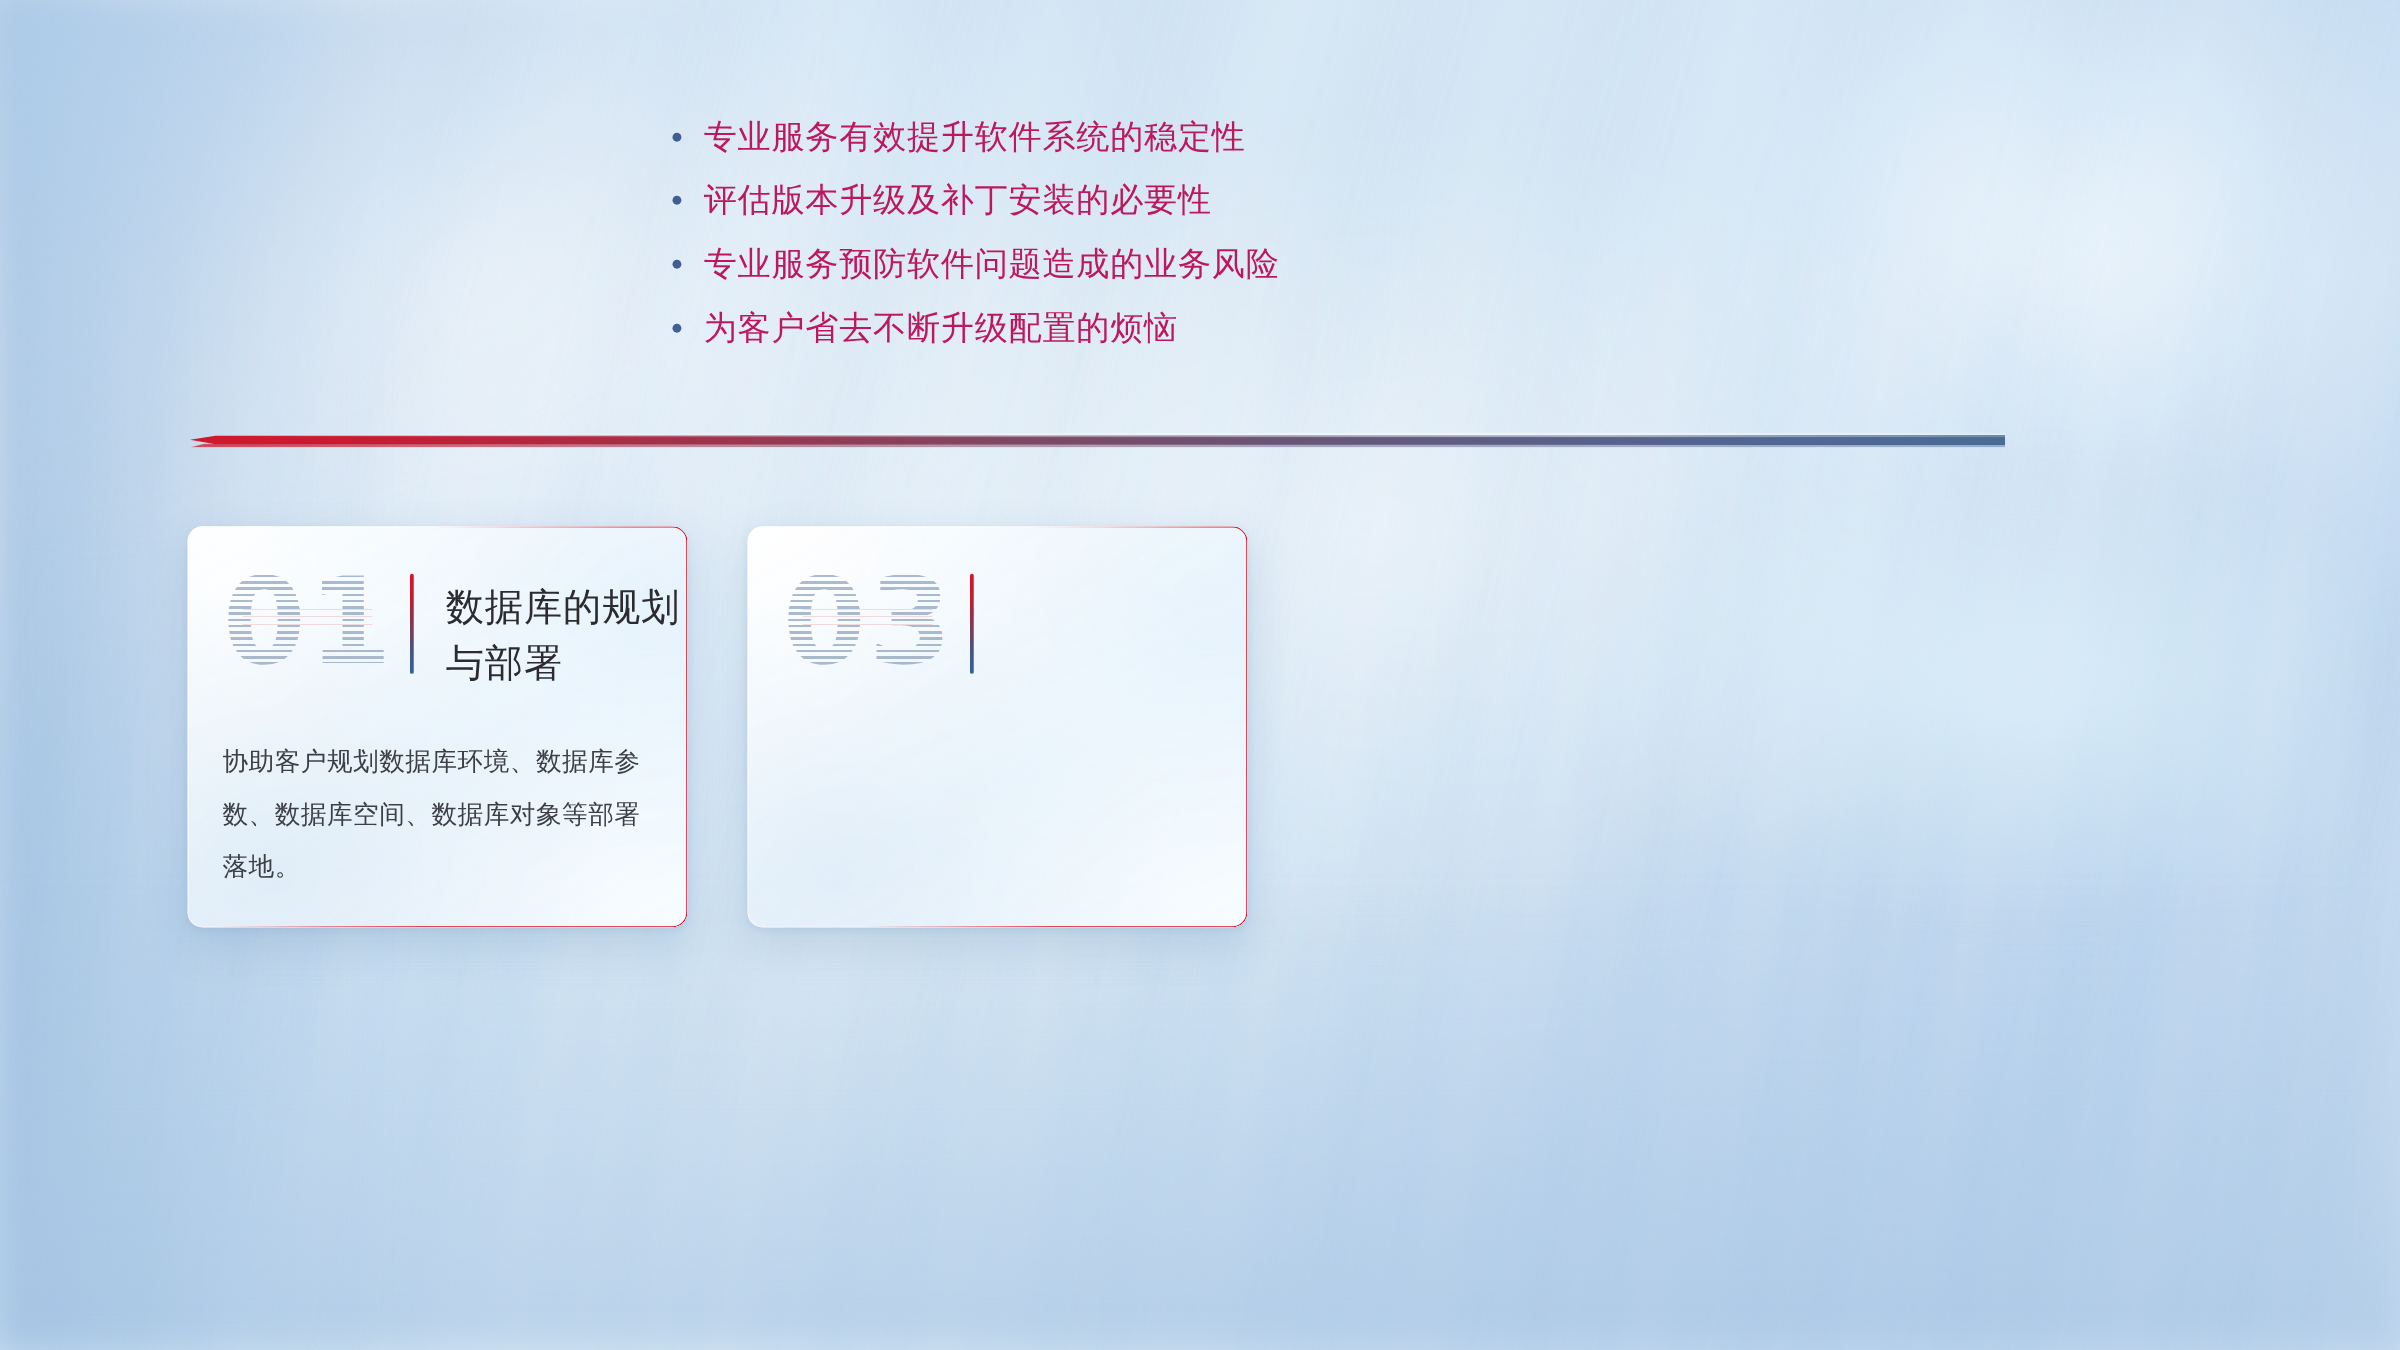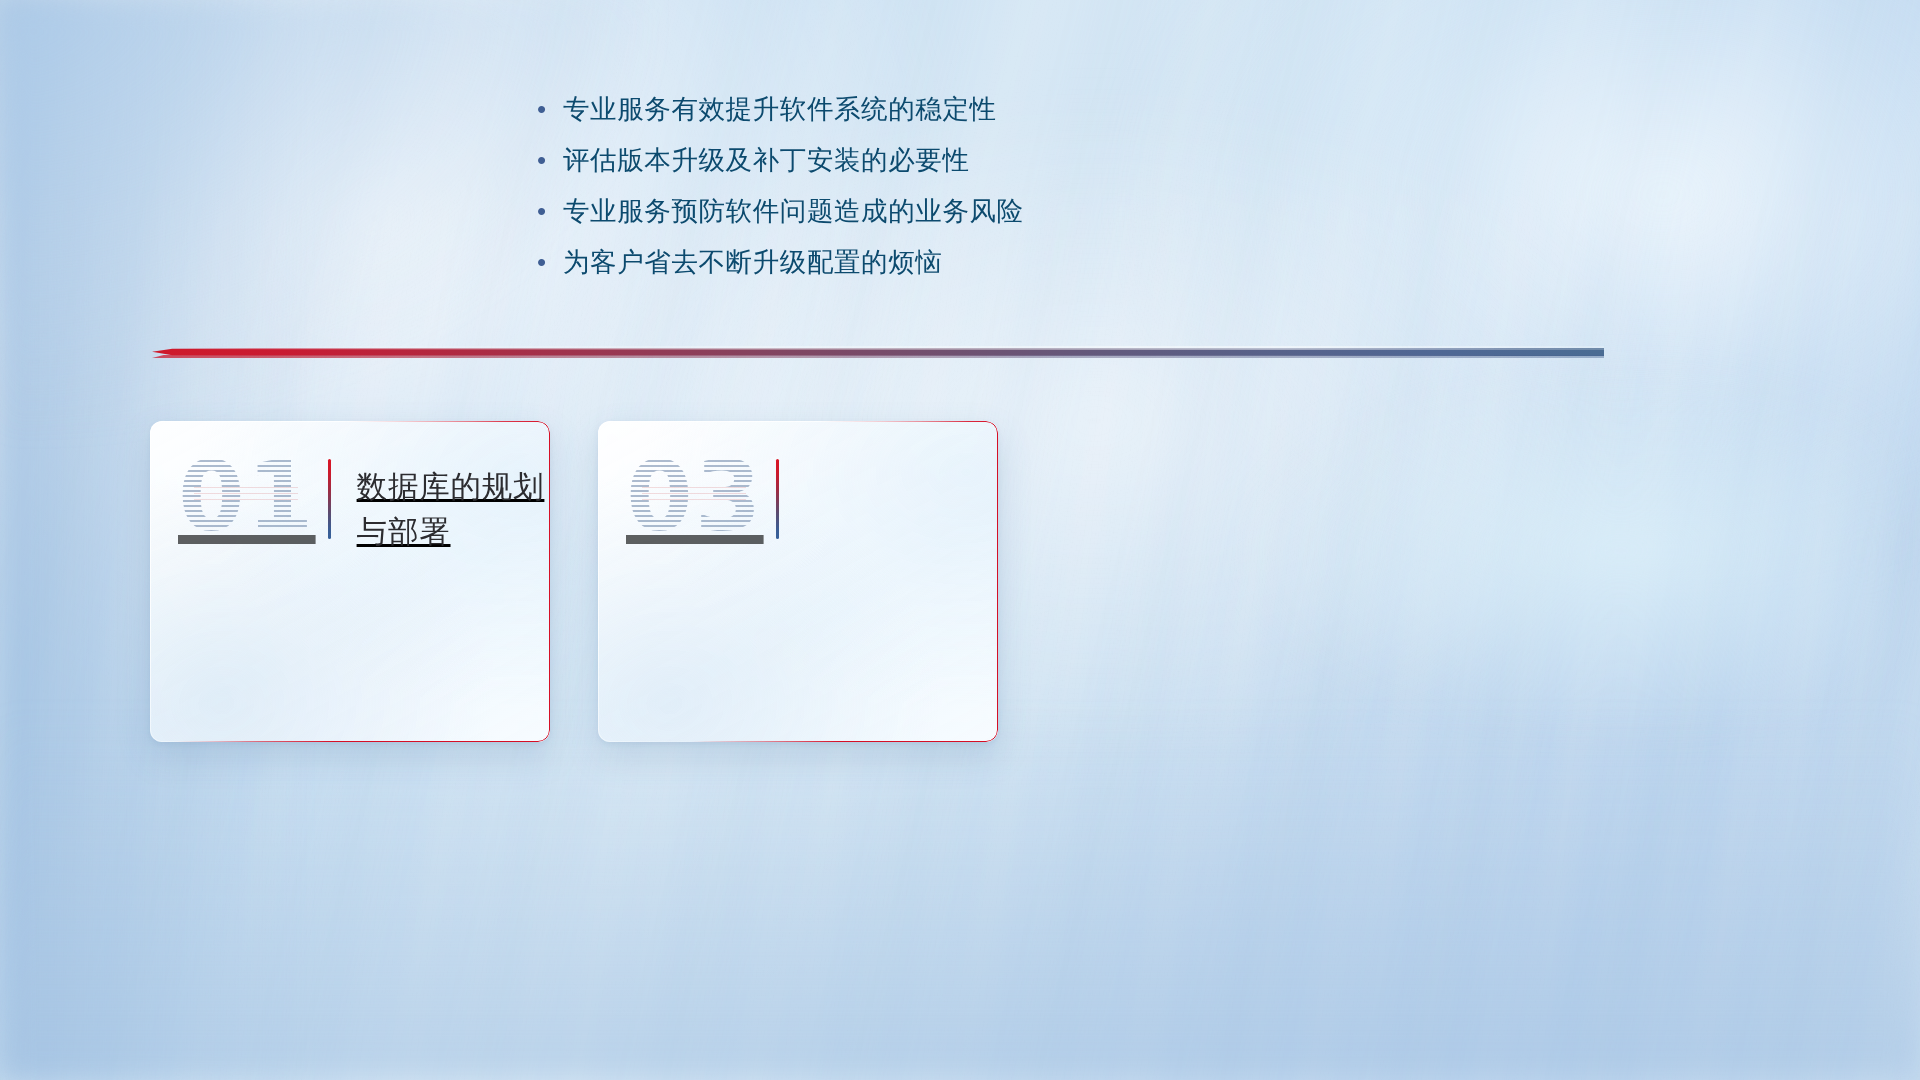--- a/index.html
+++ b/index.html
@@ -88,21 +88,21 @@
     display:flex; align-items:flex-start;
     height:51px;
   }
   .bullet-dot {
     width:26px; flex:0 0 26px;
     color:#3f5e93;
     font-size:26px; line-height:34px;
     text-align:left;
   }
   .bullet-text {
-    color:#0c4a6e;
+    color:#be185d;
     font-size:26.5px;
     line-height:34px;
     letter-spacing:.6px;
     font-weight:500;
   }
 
   
   #divider {
     position:absolute; left:152px; top:346px; width:1452px; height:14px;
   }
@@ -173,21 +173,21 @@
   
   .card-dots {
     position:absolute; inset:0; pointer-events:none; border-radius:12px;
     background:
       radial-gradient(ellipse at 18% 88%, rgba(198,220,240,.38) 0%, rgba(255,255,255,0) 58%),
       radial-gradient(ellipse at 92% 16%, rgba(210,232,248,.40) 0%, rgba(255,255,255,0) 62%);
   }
 
   .card-head {
     position:absolute; left:0; top:24px; right:0;
-    display:flex; align-items:flex-start;text-decoration:underline;
+    display:flex; align-items:flex-start;
   }
   
   .ghost-num {
     position:relative;
     margin-left:28px;
     width:136px;
     font-size:96px;
     line-height:104px;
     font-weight:700;
     letter-spacing:2px;
@@ -288,20 +288,21 @@
   <div class="card">
     <div class="card-dots"></div>
     <div class="card-ring"></div>
     <div class="card-edge"></div>
     <div class="card-head">
       <div class="ghost-num">01</div>
       <div class="accent-bar"></div>
       <div class="card-title">数据库的规划
 与部署</div>
     </div>
+    <div class="card-body">协助客户规划数据库环境、数据库参数、数据库空间、数据库对象等部署落地。</div>
   </div>
 
 
   <div class="card">
     <div class="card-dots"></div>
     <div class="card-ring fade-more"></div>
     <div class="card-edge"></div>
     <div class="card-head">
       <div class="ghost-num">03</div>
       <div class="accent-bar"></div>

